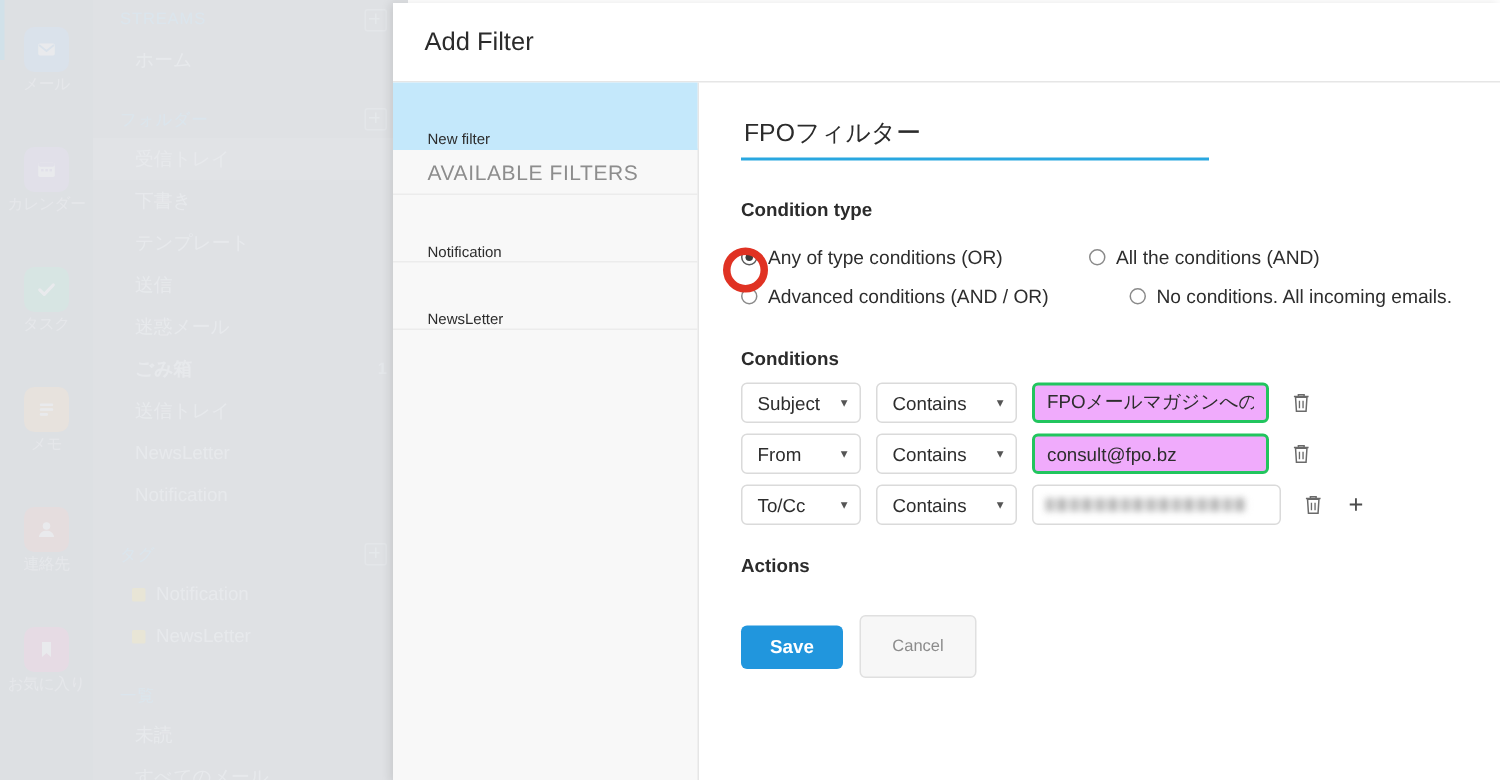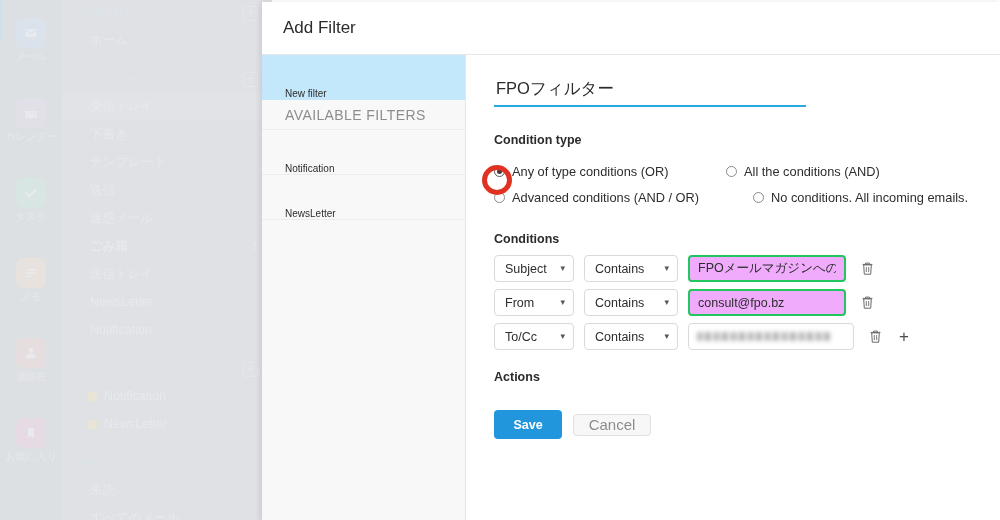--- a/index.html
+++ b/index.html
@@ -369,23 +369,23 @@
     width: 68px;
     height: 29px;
     cursor: pointer;
   }
   .btn-cancel {
     background: #f7f7f7;
     color: #8c8c8c;
     border: 1px solid #e0e0e0;
     border-radius: 4px;
     font-family: inherit;
-    font-size: 15px;
+    font-size: 11px;
     width: 78px;
-    height: 22px;
+    height: 42px;
     margin-left: 11px;
     cursor: pointer;
   }
 
   
   .annot-ring {
     position: absolute;
     left: 482px;
     top: 165px;
     width: 30px;

